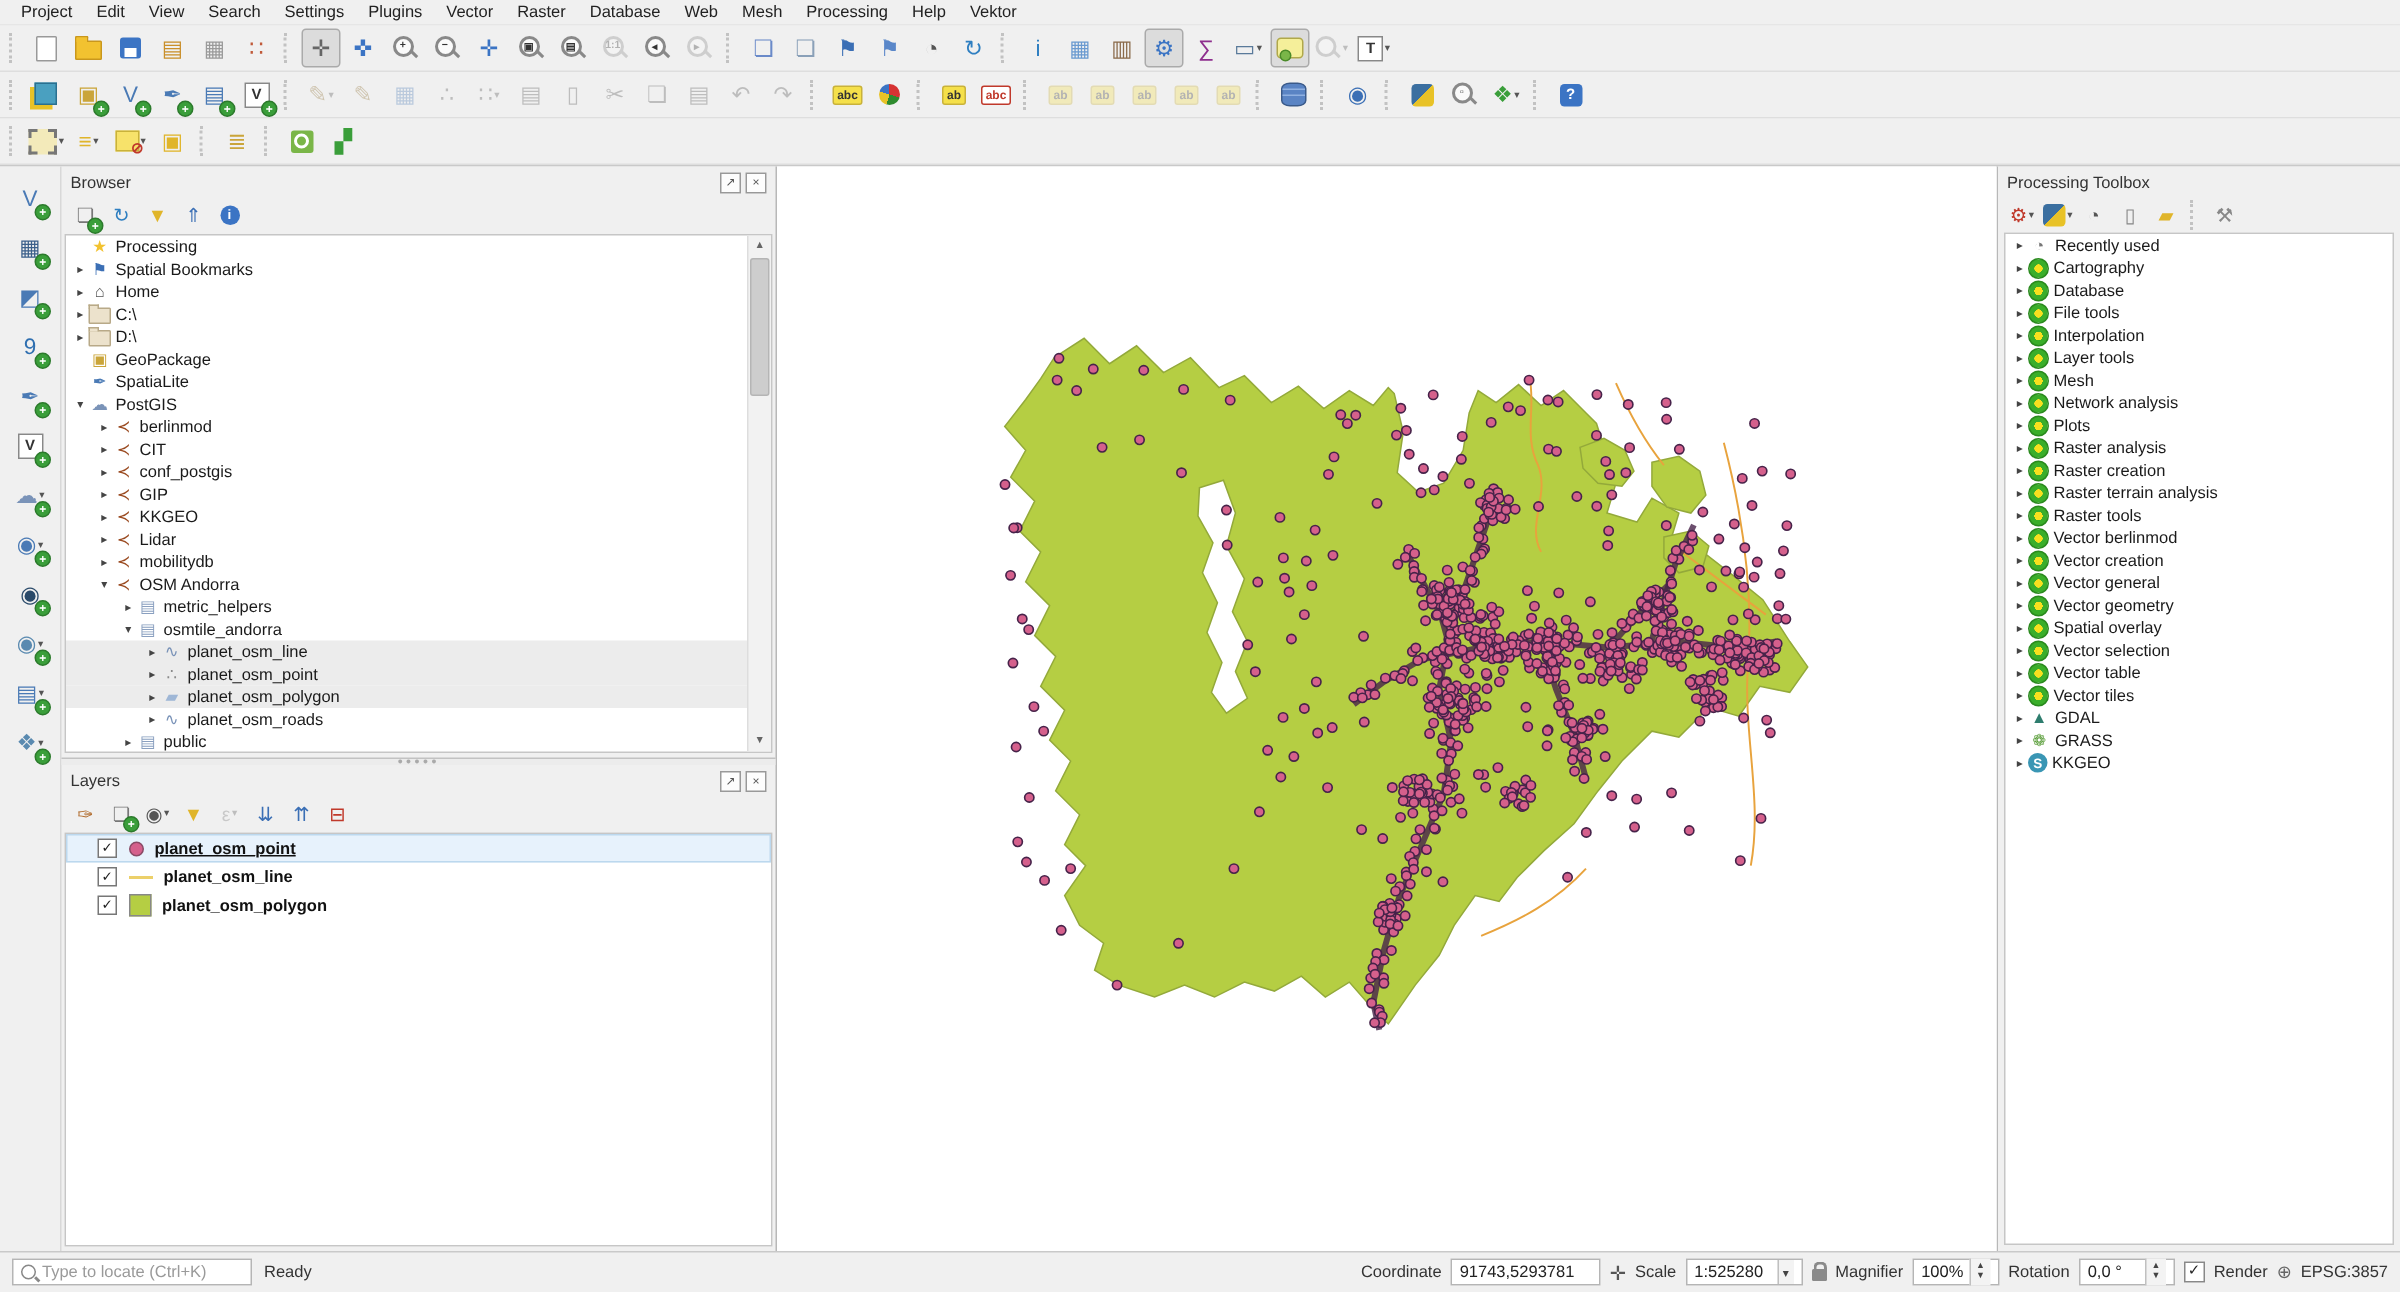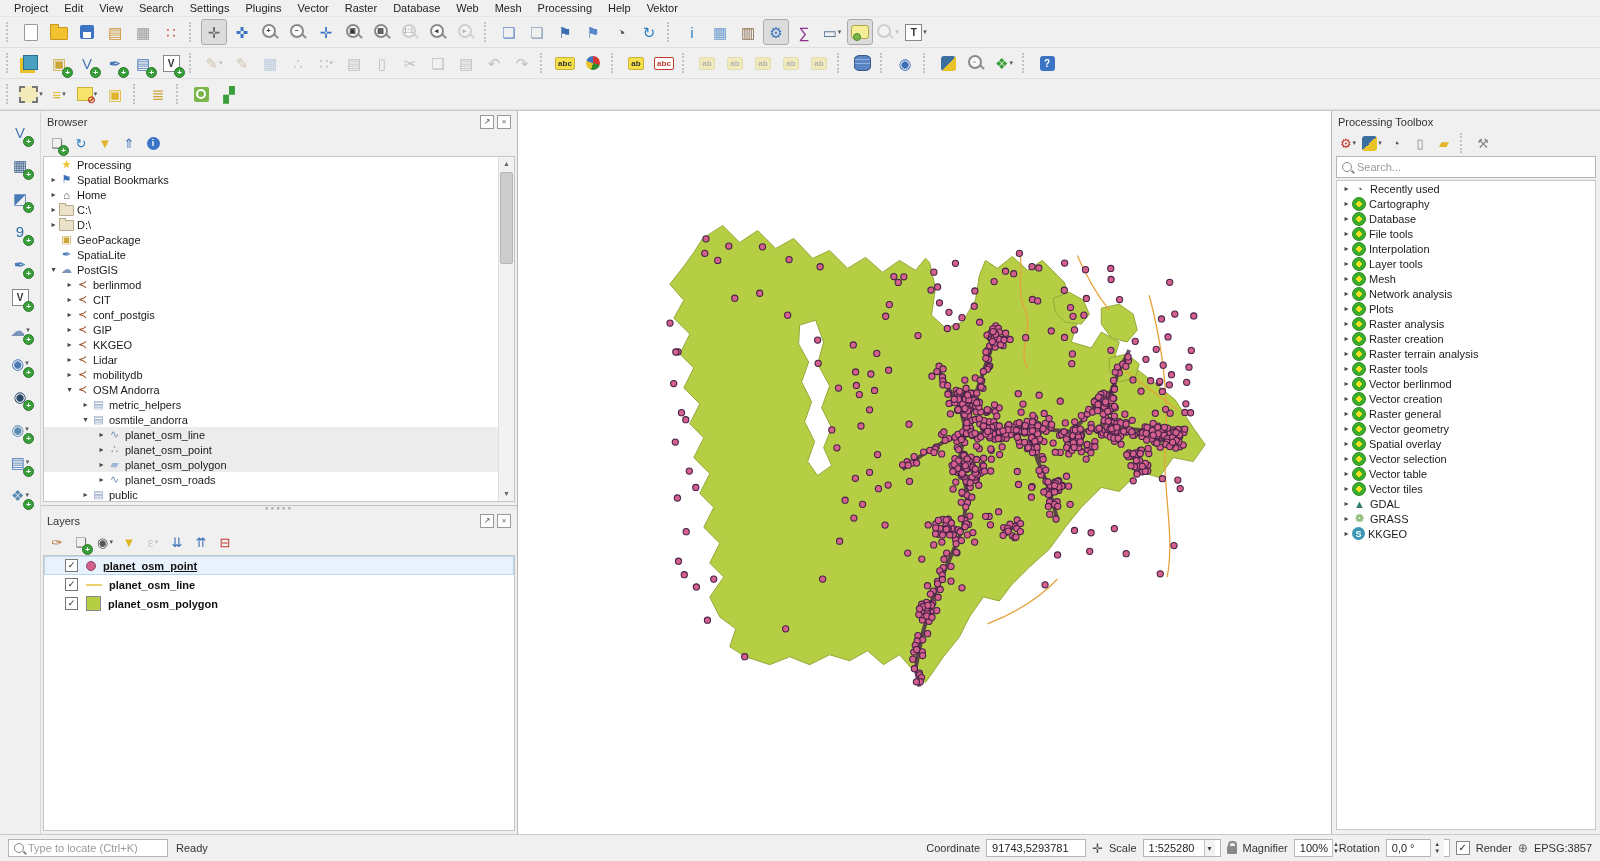--- a/index.html
+++ b/index.html
@@ -1573,24 +1573,20 @@
             <span class="glyph" style="color: rgb(136, 136, 136);">▯</span>
           </span>
           <span class="tb-btn">
             <span class="glyph" style="color: rgb(224, 181, 42);">▰</span>
           </span>
           <span class="tb-sep"></span>
           <span class="tb-btn">
             <span class="glyph" style="color: rgb(136, 136, 136);">⚒</span>
           </span>
         </div>
-      <div class="searchbox">
-        <span class="mag-sm"></span>
-        <span class="ph">Search...</span>
-      </div>
       <div class="ptree">
         <div>
             <div class="tree-row" style="padding-left: 4px;">
               <span class="arrow">▸</span>
               <span class="ticon" style="color: rgb(119, 119, 119);">◔</span>
               <span class="tlabel">Recently used</span>
             </div>
             <div class="tree-row" style="padding-left: 4px;">
               <span class="arrow">▸</span>
               <span class="ticon qlogo"></span>
@@ -1657,21 +1653,21 @@
               <span class="tlabel">Vector berlinmod</span>
             </div>
             <div class="tree-row" style="padding-left: 4px;">
               <span class="arrow">▸</span>
               <span class="ticon qlogo"></span>
               <span class="tlabel">Vector creation</span>
             </div>
             <div class="tree-row" style="padding-left: 4px;">
               <span class="arrow">▸</span>
               <span class="ticon qlogo"></span>
-              <span class="tlabel">Raster general</span>
+              <span class="tlabel">Vector general</span>
             </div>
             <div class="tree-row" style="padding-left: 4px;">
               <span class="arrow">▸</span>
               <span class="ticon qlogo"></span>
               <span class="tlabel">Vector geometry</span>
             </div>
             <div class="tree-row" style="padding-left: 4px;">
               <span class="arrow">▸</span>
               <span class="ticon qlogo"></span>
               <span class="tlabel">Spatial overlay</span>
@@ -1723,21 +1719,21 @@
         <span>91743,5293781</span>
       </div>
       <span class="glyph" style="color:#555;font-size:13px">✛</span>
       <span class="sb-label">Scale</span>
       <div class="sb-input" style="width:78px">
         <span>1:525280</span>
         <span class="combo-dd">▾</span>
       </div>
       <span class="lock"></span>
       <span class="sb-label">Magnifier</span>
-      <div class="sb-input" style="width:39px">
+      <div class="sb-input" style="width:58px">
         <span>100%</span>
         <span class="spin">
             <span>▲</span>
             <span>▼</span>
           </span>
       </div>
       <span class="sb-label">Rotation</span>
       <div class="sb-input" style="width:64px">
         <span>0,0 °</span>
         <span class="spin">

